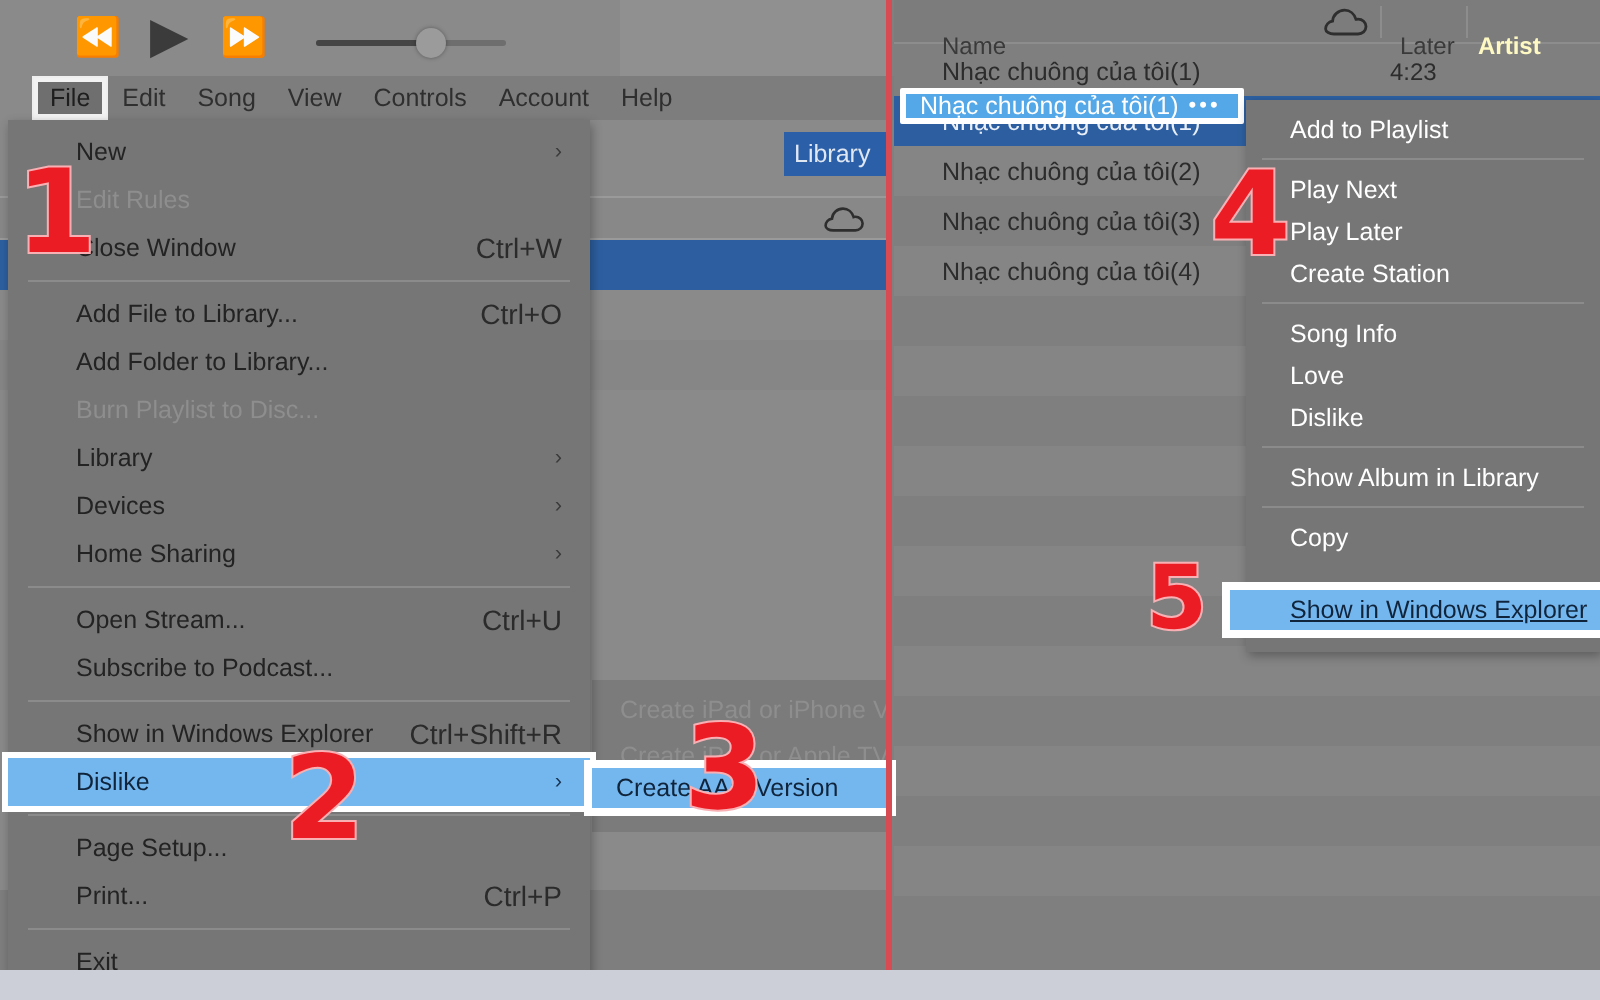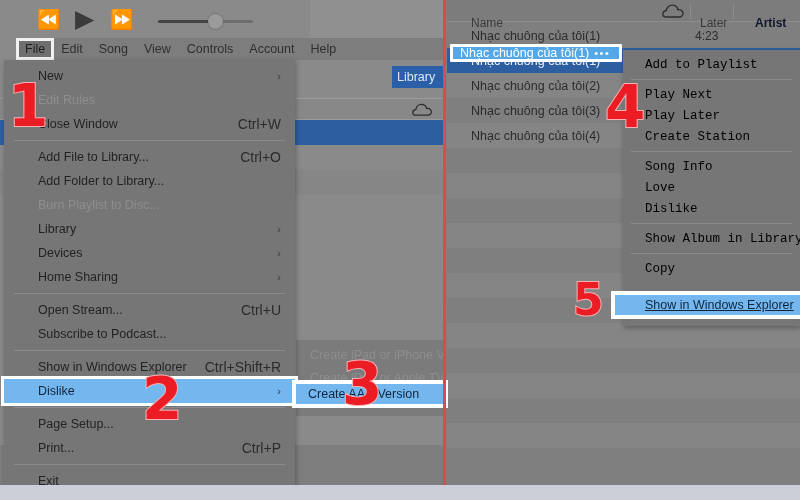--- a/index.html
+++ b/index.html
@@ -132,21 +132,21 @@
     background: #7c7c7c;
     border-bottom: 1px solid #8d8d8d;
   }
   .rh-label {
     position: absolute;
     font-size: 12px; color: #3a3a3a;
     top: 4px; white-space: nowrap; margin-top: 12px;
   }
   #rh-name { left: 24px; }
   #rh-time { left: 253px; }
-  #rh-artist { left: 308px; font-weight: bold; color: #0f172a; }
+  #rh-artist { left: 292px; font-weight: bold; color: #fef9c3; }
   #rh-cloud { position: absolute; left: 215px; top: 3px; }
   #rh-sep1 { position: absolute; left: 243px; top: 3px; width: 1px; height: 16px; background: #8d8d8d; }
   #rh-sep2 { position: absolute; left: 286px; top: 3px; width: 1px; height: 16px; background: #8d8d8d; }
 
   #right-rows { position: absolute; left: 0; top: 23px; width: 353px; }
   .right-row {
     height: 25px;
     position: relative;
     display: flex; align-items: center;
     font-size: 12.5px;
@@ -270,23 +270,22 @@
     box-shadow: 1px 2px 5px rgba(0,0,0,.30);
     z-index: 50;
     padding: 4px 0 5px 0;
   }
   #context-menu .cmi {
     position: relative;
     height: 21px;
     display: flex; align-items: center;
     padding-left: 22px;
     font-size: 12.5px;
-    color: #000000;
-    white-space: nowrap;
-    font-family: Liberation Mono, monospace;
+    color: #ffffff;
+    white-space: nowrap;
   }
   #context-menu .csep {
     height: 1px; background: #8b8b8b;
     margin: 4px 8px;
   }
   #ctx-hl {
     position: absolute; left: 615px; top: 295px;
     width: 185px; height: 20px;
     background: #74b7ef;
     box-shadow: 0 0 0 4px #ffffff;

